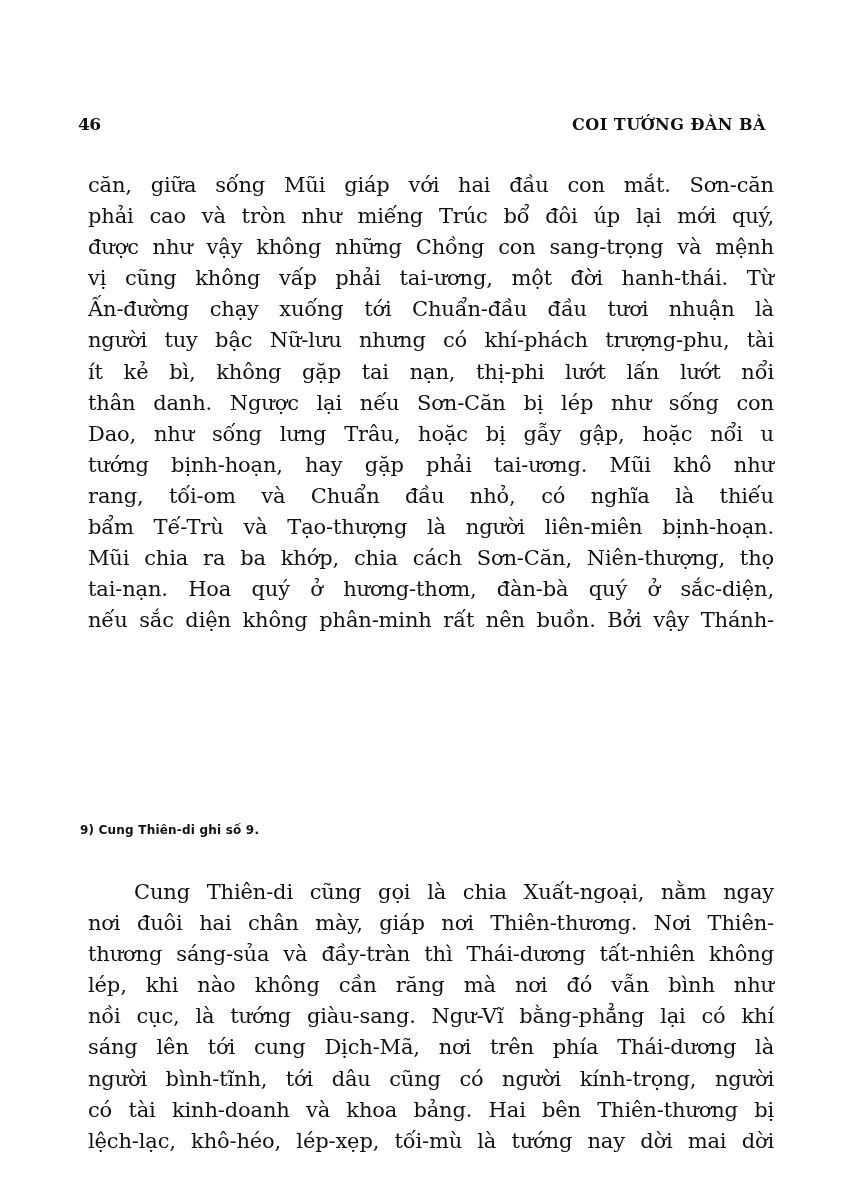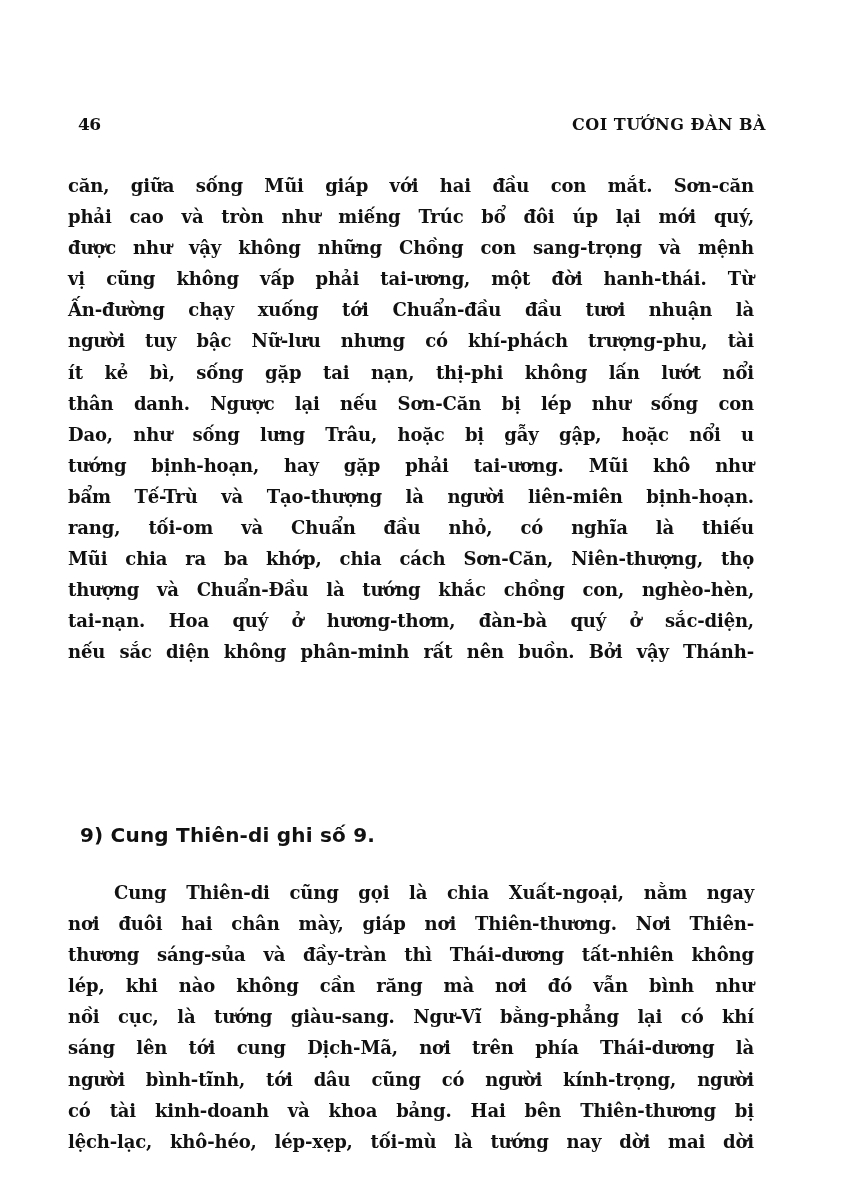--- a/index.html
+++ b/index.html
@@ -36,24 +36,24 @@
     .page-number {
       font-size: 17px;
       letter-spacing: -0.5px;
     }
     .running-title {
       font-size: 16px;
       letter-spacing: 0.5px;
     }
     .body-text {
       position: absolute;
-      left: 68px;
+      left: 88px;
       width: 686px;
-      font-size: 18px;
-      font-weight: bold;
+      font-size: 21px;
+      font-weight: normal;
       line-height: 31.1px;
       text-align: justify;
       letter-spacing: -0.15px;
       word-spacing: 1px;
     }
     .body-text .line {
       display: block;
       text-align: justify;
       text-align-last: justify;
       white-space: nowrap;
@@ -63,21 +63,21 @@
       text-align-last: justify;
     }
     #para-1 {
       top: 144px;
     }
     .section-heading {
       position: absolute;
       left: 80px;
       top: 797px;
       font-family: "DejaVu Sans", sans-serif;
-      font-size: 20px;
+      font-size: 12px;
       font-weight: bold;
       letter-spacing: 0.2px;
     }
     #para-2 {
       top: 851px;
     }
     #para-2 .line.first {
       text-indent: 46px;
     }
   </style>
@@ -91,28 +91,27 @@
     <span class="running-title">COI TƯỚNG ĐÀN BÀ</span>
   </div>
 
   <div class="body-text" id="para-1">
     <span class="line">căn, giữa sống Mũi giáp với hai đầu con mắt. Sơn-căn</span>
     <span class="line">phải cao và tròn như miếng Trúc bổ đôi úp lại mới quý,</span>
     <span class="line">được như vậy không những Chồng con sang-trọng và mệnh</span>
     <span class="line">vị cũng không vấp phải tai-ương, một đời hanh-thái. Từ</span>
     <span class="line">Ấn-đường chạy xuống tới Chuẩn-đầu đầu tươi nhuận là</span>
     <span class="line">người tuy bậc Nữ-lưu nhưng có khí-phách trượng-phu, tài</span>
-    <span class="line">ít kẻ bì, sống gặp tai nạn, thị-phi không lấn lướt nổi</span>
+    <span class="line">ít kẻ bì, không gặp tai nạn, thị-phi lướt lấn lướt nổi</span>
     <span class="line">thân danh. Ngược lại nếu Sơn-Căn bị lép như sống con</span>
     <span class="line">Dao, như sống lưng Trâu, hoặc bị gẫy gập, hoặc nổi u</span>
     <span class="line">tướng bịnh-hoạn, hay gặp phải tai-ương. Mũi khô như</span>
+    <span class="line">rang, tối-om và Chuẩn đầu nhỏ, có nghĩa là thiếu</span>
     <span class="line">bẩm Tế-Trù và Tạo-thượng là người liên-miên bịnh-hoạn.</span>
-    <span class="line">rang, tối-om và Chuẩn đầu nhỏ, có nghĩa là thiếu</span>
     <span class="line">Mũi chia ra ba khớp, chia cách Sơn-Căn, Niên-thượng, thọ</span>
-    <span class="line">thượng và Chuẩn-Đầu là tướng khắc chồng con, nghèo-hèn,</span>
     <span class="line">tai-nạn. Hoa quý ở hương-thơm, đàn-bà quý ở sắc-diện,</span>
     <span class="line">nếu sắc diện không phân-minh rất nên buồn. Bởi vậy Thánh-</span>
   </div>
 
   <div class="section-heading">9) Cung Thiên-di ghi số 9.</div>
 
   <div class="body-text" id="para-2">
     <span class="line first">Cung Thiên-di cũng gọi là chia Xuất-ngoại, nằm ngay</span>
     <span class="line">nơi đuôi hai chân mày, giáp nơi Thiên-thương. Nơi Thiên-</span>
     <span class="line">thương sáng-sủa và đầy-tràn thì Thái-dương tất-nhiên không</span>

